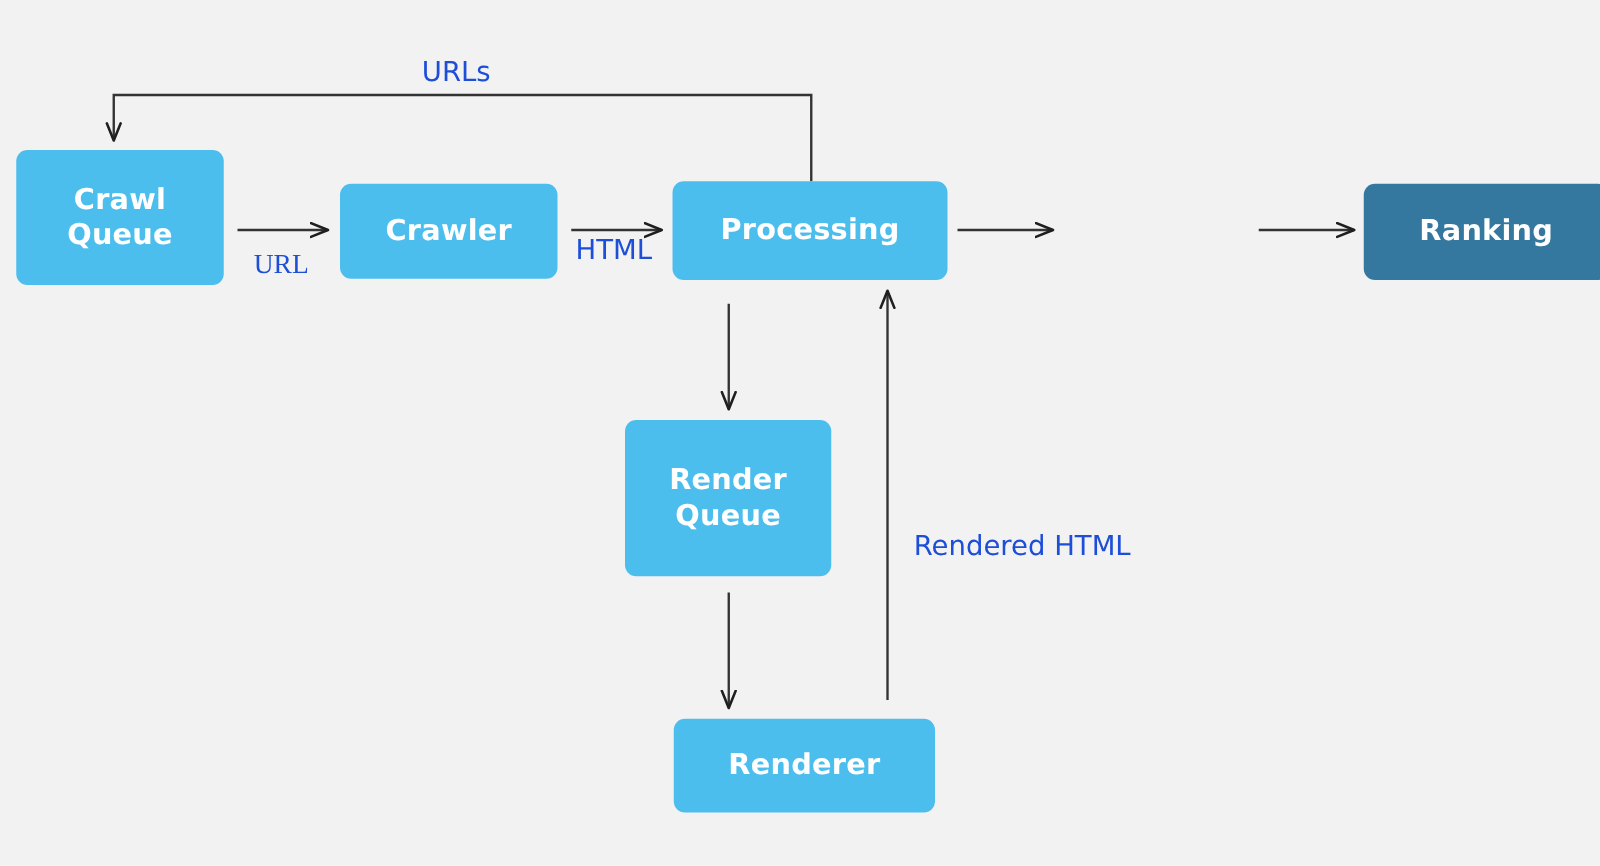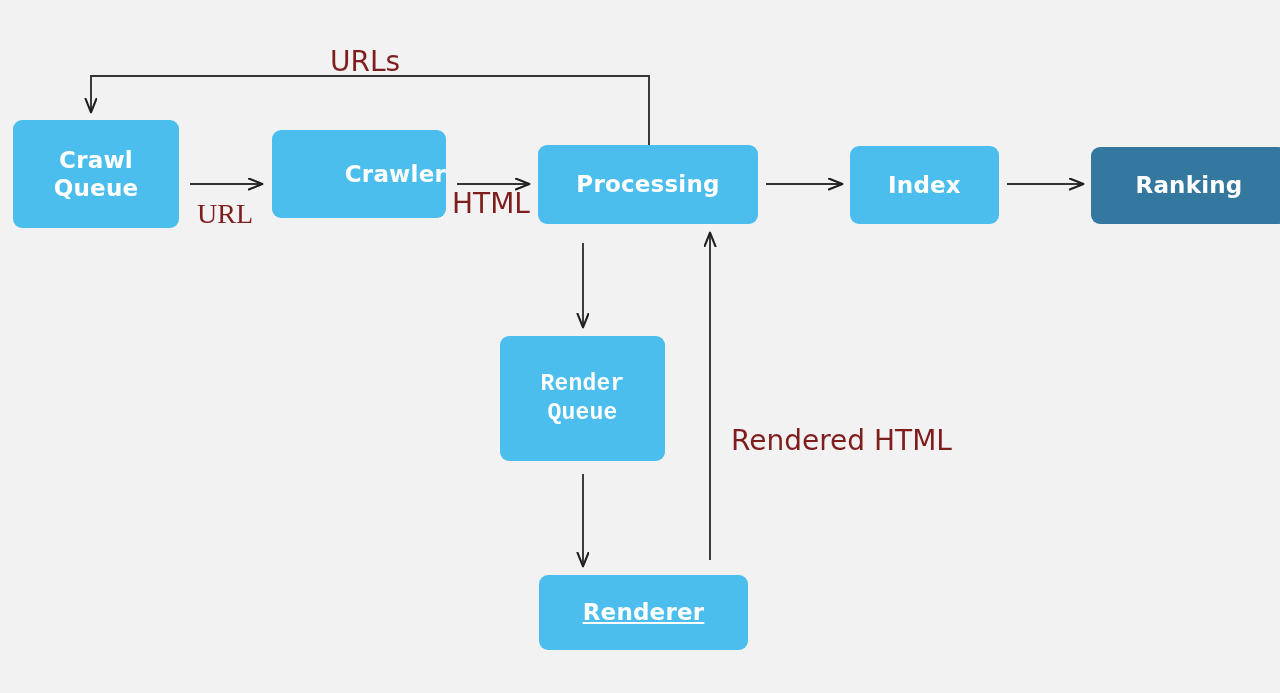--- a/index.html
+++ b/index.html
@@ -42,22 +42,22 @@
     line-height: 1.22;
     letter-spacing: 0.2px;
     white-space: pre-line;
     z-index: 2;
   }
   .node.primary   { background: #4cbeed; }
   .node.secondary { background: #35789f; }
 
   .edge-label {
     position: absolute;
-    color: #7f1d1d;
-    font-size: 28px;
+    color: #1d4ed8;
+    font-size: 22px;
     font-weight: normal;
     line-height: 1.1;
     white-space: nowrap;
     z-index: 3;
   }
   .edge-label.center { transform: translateX(-50%); }
 </style>
 </head>
 <body>
 
@@ -87,42 +87,39 @@
 
       <path d="M710,560 L710,233" marker-end="url(#arrowhead)"></path>
     </g>
   </svg>
 
   <div class="node primary" style="left:13px; top:120px; width:166px; height:108px;">
     <span>Crawl
 Queue</span>
   </div>
 
-  <div class="node primary" style="left:272px; top:130px; width:174px; height:88px;justify-content:flex-end;">
+  <div class="node primary" style="left:272px; top:147px; width:174px; height:76px;">
     <span>Crawler</span>
   </div>
 
   <div class="node primary" style="left:538px; top:145px; width:220px; height:79px;">
     <span>Processing</span>
   </div>
 
-  <div class="node primary" style="left:850px; top:146px; width:149px; height:78px;">
-    <span>Index</span>
-  </div>
 
   <div class="node secondary" style="left:1091px; top:147px; width:196px; height:77px;">
     <span>Ranking</span>
   </div>
 
-  <div class="node primary" style="left:500px; top:336px; width:165px; height:125px;font-family:Liberation Mono, monospace;">
+  <div class="node primary" style="left:500px; top:336px; width:165px; height:125px;">
     <span>Render
 Queue</span>
   </div>
 
-  <div class="node primary" style="left:539px; top:575px; width:209px; height:75px;text-decoration:underline;">
+  <div class="node primary" style="left:539px; top:575px; width:209px; height:75px;">
     <span>Renderer</span>
   </div>
 
   <div class="edge-label center" style="left:365px; top:47px;">URLs</div>
 
   <div class="edge-label center" style="left:225px; top:199px;font-family:Liberation Serif, serif;">URL</div>
 
   <div class="edge-label center" style="left:491px; top:189px;">HTML</div>
 
   <div class="edge-label" style="left:731px; top:386px;margin-top:40px;">Rendered HTML</div>

